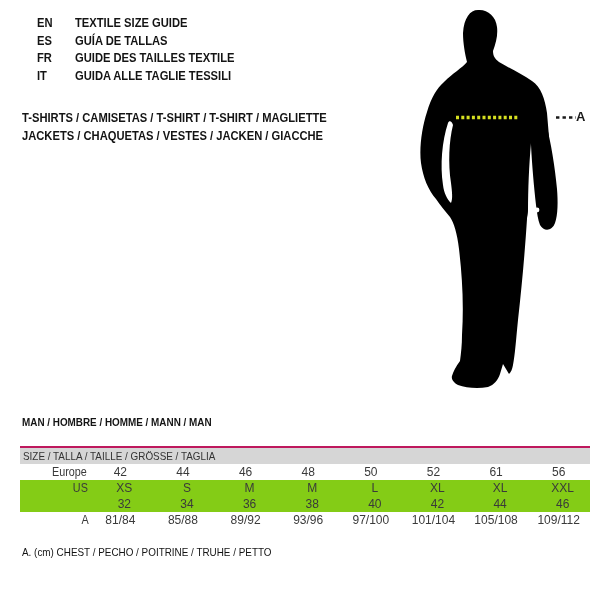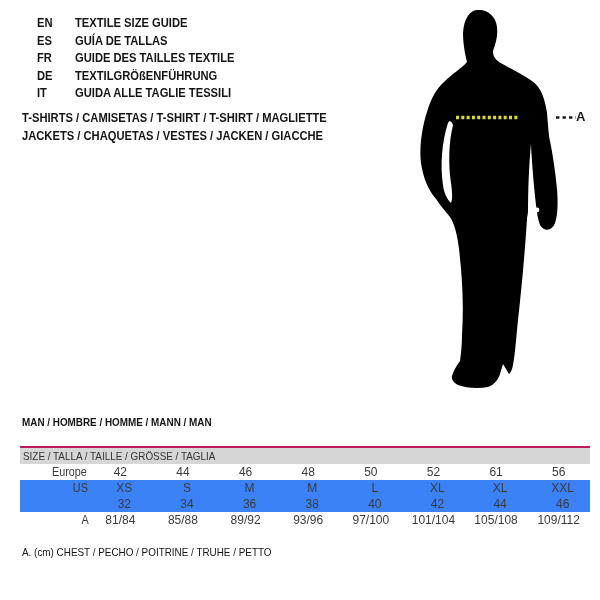--- a/index.html
+++ b/index.html
@@ -21,21 +21,21 @@
   .figure-wrap{position:absolute;left:410px;top:5px;width:190px;height:392px;}
   .measure-label{position:absolute;left:576px;top:109px;font-size:13px;font-weight:700;color:#1a1a1a;}
 
   
   .section-title{position:absolute;left:22px;top:416px;font-size:11.5px;font-weight:700;color:#141414;}
 
   
   .size-table{position:absolute;left:20px;top:446px;width:570px;border-top:2px solid #be185d;font-size:12px;color:#3a3a3a;}
   .st-header{background:#d6d6d6;height:16px;line-height:16px;padding-left:3px;font-size:11.5px;color:#333;}
   .st-row{display:flex;height:16px;line-height:16px;}
-  .st-row.shaded{background:#3b82f6;gap:8px;}
+  .st-row.shaded{background:#84cc16;gap:8px;}
   .st-label{width:66px;padding-left:3px;text-align:right;}
   .st-cell{flex:1;text-align:center;}
 
   
   .footnote{position:absolute;left:22px;top:538px;font-size:11.5px;font-weight:400;color:#141414;margin-top:8px;}
 </style>
 </head>
 <body>
 
 <div class="lang-list">
@@ -43,24 +43,20 @@
     <span class="lang-code"><span class="cond">EN</span></span>
     <span class="cond">TEXTILE SIZE GUIDE</span>
   </div>
   <div class="lang-row">
     <span class="lang-code"><span class="cond">ES</span></span>
     <span class="cond">GUÍA DE TALLAS</span>
   </div>
   <div class="lang-row">
     <span class="lang-code"><span class="cond">FR</span></span>
     <span class="cond">GUIDE DES TAILLES TEXTILE</span>
-  </div>
-  <div class="lang-row">
-    <span class="lang-code"><span class="cond">DE</span></span>
-    <span class="cond">TEXTILGRÖßENFÜHRUNG</span>
   </div>
   <div class="lang-row">
     <span class="lang-code"><span class="cond">IT</span></span>
     <span class="cond">GUIDA ALLE TAGLIE TESSILI</span>
   </div>
 </div>
 
 <div class="cats">
   <div><span class="cond">T-SHIRTS / CAMISETAS / T-SHIRT / T-SHIRT / MAGLIETTE</span></div>
   <div><span class="cond">JACKETS / CHAQUETAS / VESTES / JACKEN / GIACCHE</span></div>

